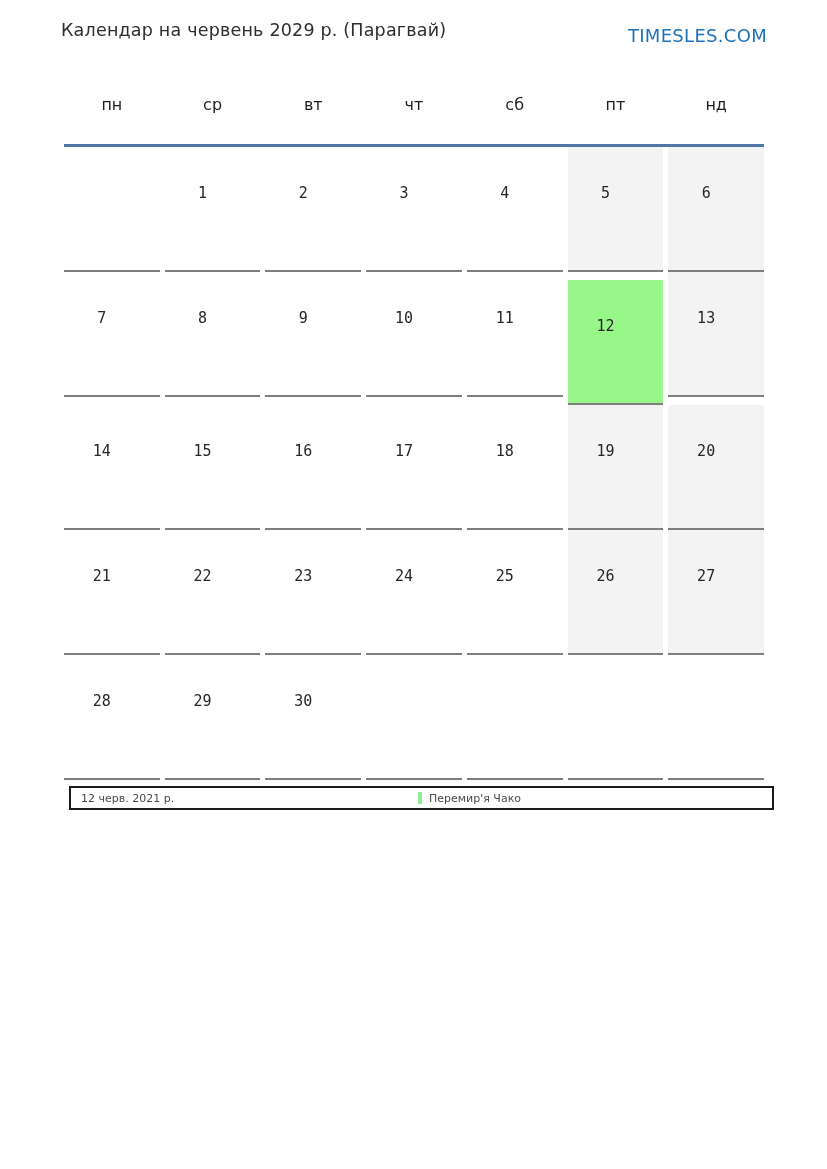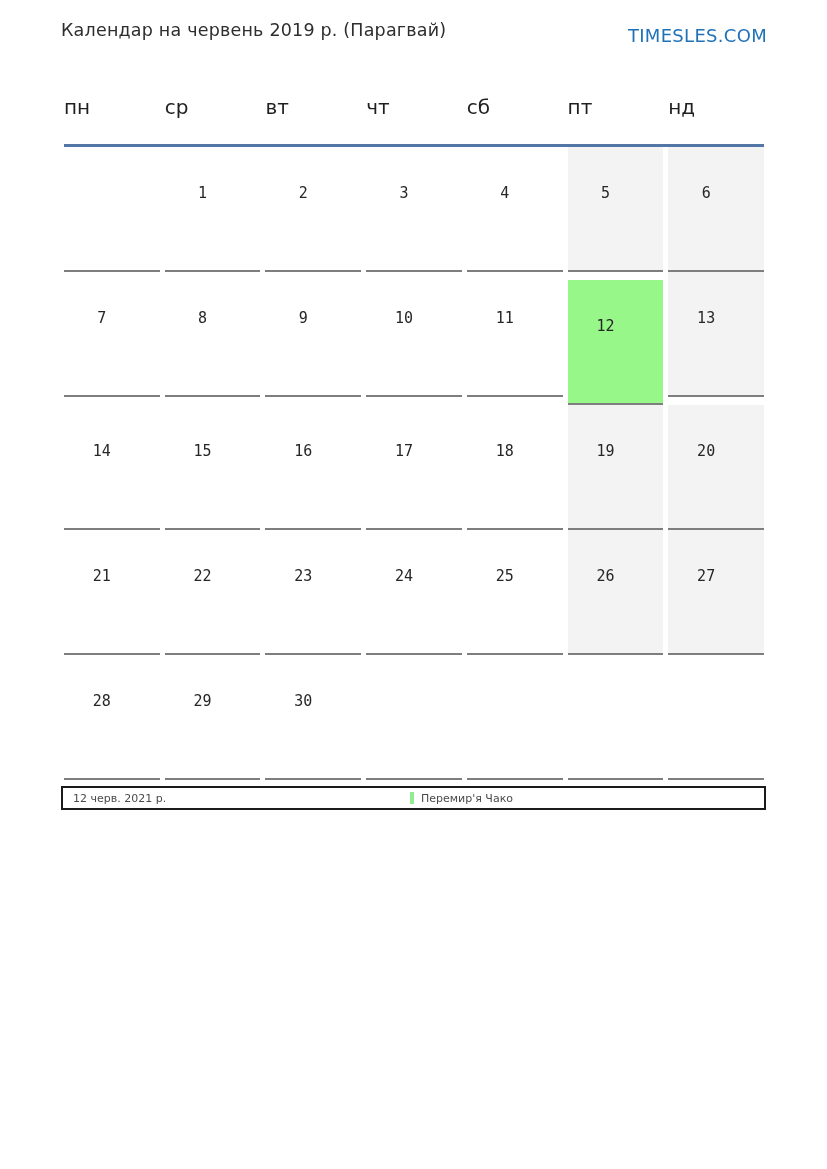--- a/index.html
+++ b/index.html
@@ -32,63 +32,63 @@
     text-decoration:none;letter-spacing:0.3px;
     cursor:pointer;
   }
 
   .calendar{position:absolute;left:64px;top:80px;width:700px;}
   .weekdays{
     display:grid;grid-template-columns:repeat(7,1fr);column-gap:5px;
     height:64px;border-bottom:3px solid var(--header-line);
   }
   .weekdays span{
-    padding-top:15px;
-    font-size:20px;color:#1f1f1f;
+    text-align:center;padding-top:15px;
+    font-size:16px;color:#1f1f1f;
   }
   .grid{
     display:grid;grid-template-columns:repeat(7,1fr);column-gap:5px;
   }
   .cell{
     height:123px;
     border-bottom:2px solid var(--cell-border);
     background:#ffffff;
   }
   .cell.weekend{background:var(--weekend-bg);}
   .cell.selected{background:var(--highlight);margin-top:8px;}
   .num{
     display:block;margin-top:38px;padding-right:20px;
     text-align:center;
     font-family:"DejaVu Sans Mono","Liberation Mono",monospace;
     font-size:15px;color:var(--text-dark);line-height:17px;
   }
 
   .legend{
-    position:absolute;left:61px;top:786px;
+    position:absolute;left:69px;top:786px;
     width:705px;height:24px;box-sizing:border-box;
     border:2px solid #1b1b1b;
     display:flex;align-items:center;
     font-size:11px;color:#4a4a4a;
   }
   .legend-date{margin-left:10px;white-space:nowrap;}
   .legend-event{
     position:absolute;left:347px;top:0;height:100%;
     display:flex;align-items:center;white-space:nowrap;
   }
   .legend-marker{
     display:inline-block;width:4px;height:12px;
     background:var(--legend-marker);margin-right:7px;
   }
 </style>
 </head>
 <body>
 
 <div class="page">
 
-  <div class="title">Календар на червень 2019 р. (Парагвай)</div>
+  <div class="title">Календар на червень 2029 р. (Парагвай)</div>
   <a class="site-link">TIMESLES.COM</a>
 
   <div class="calendar">
     <div class="weekdays" id="weekdays">
         <span>пн</span>
         <span>ср</span>
         <span>вт</span>
         <span>чт</span>
         <span>сб</span>
         <span>пт</span>

